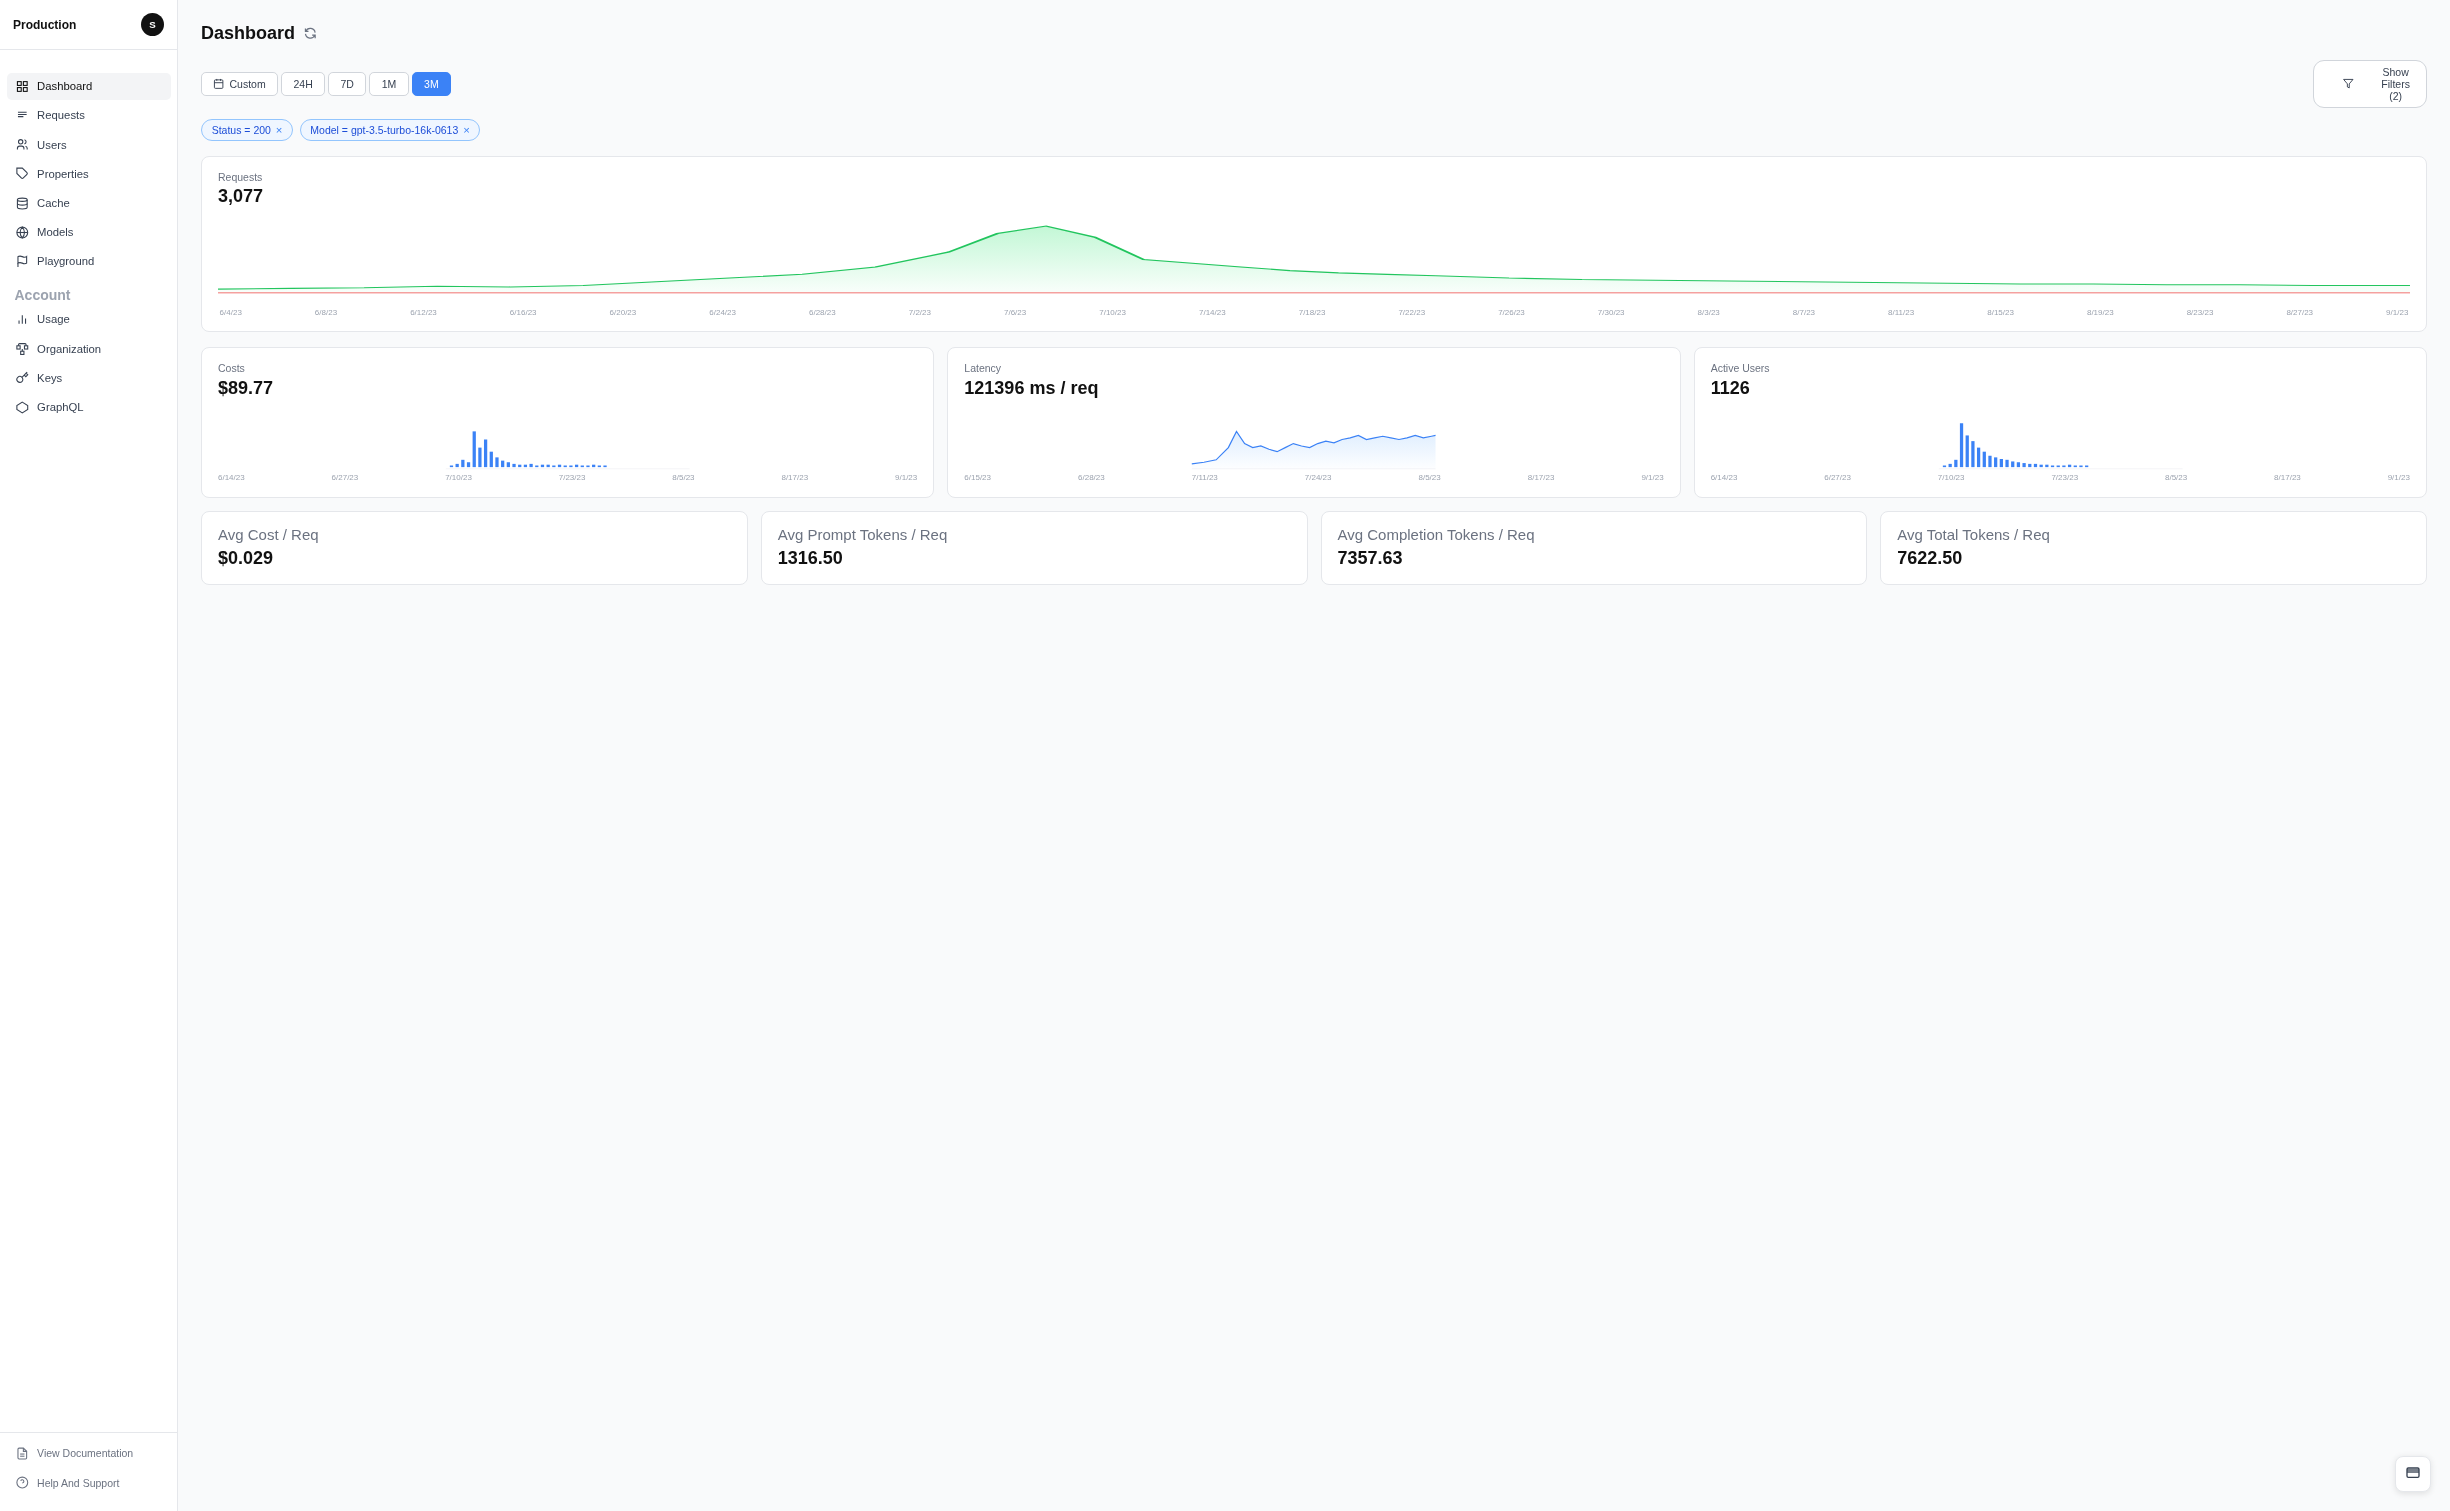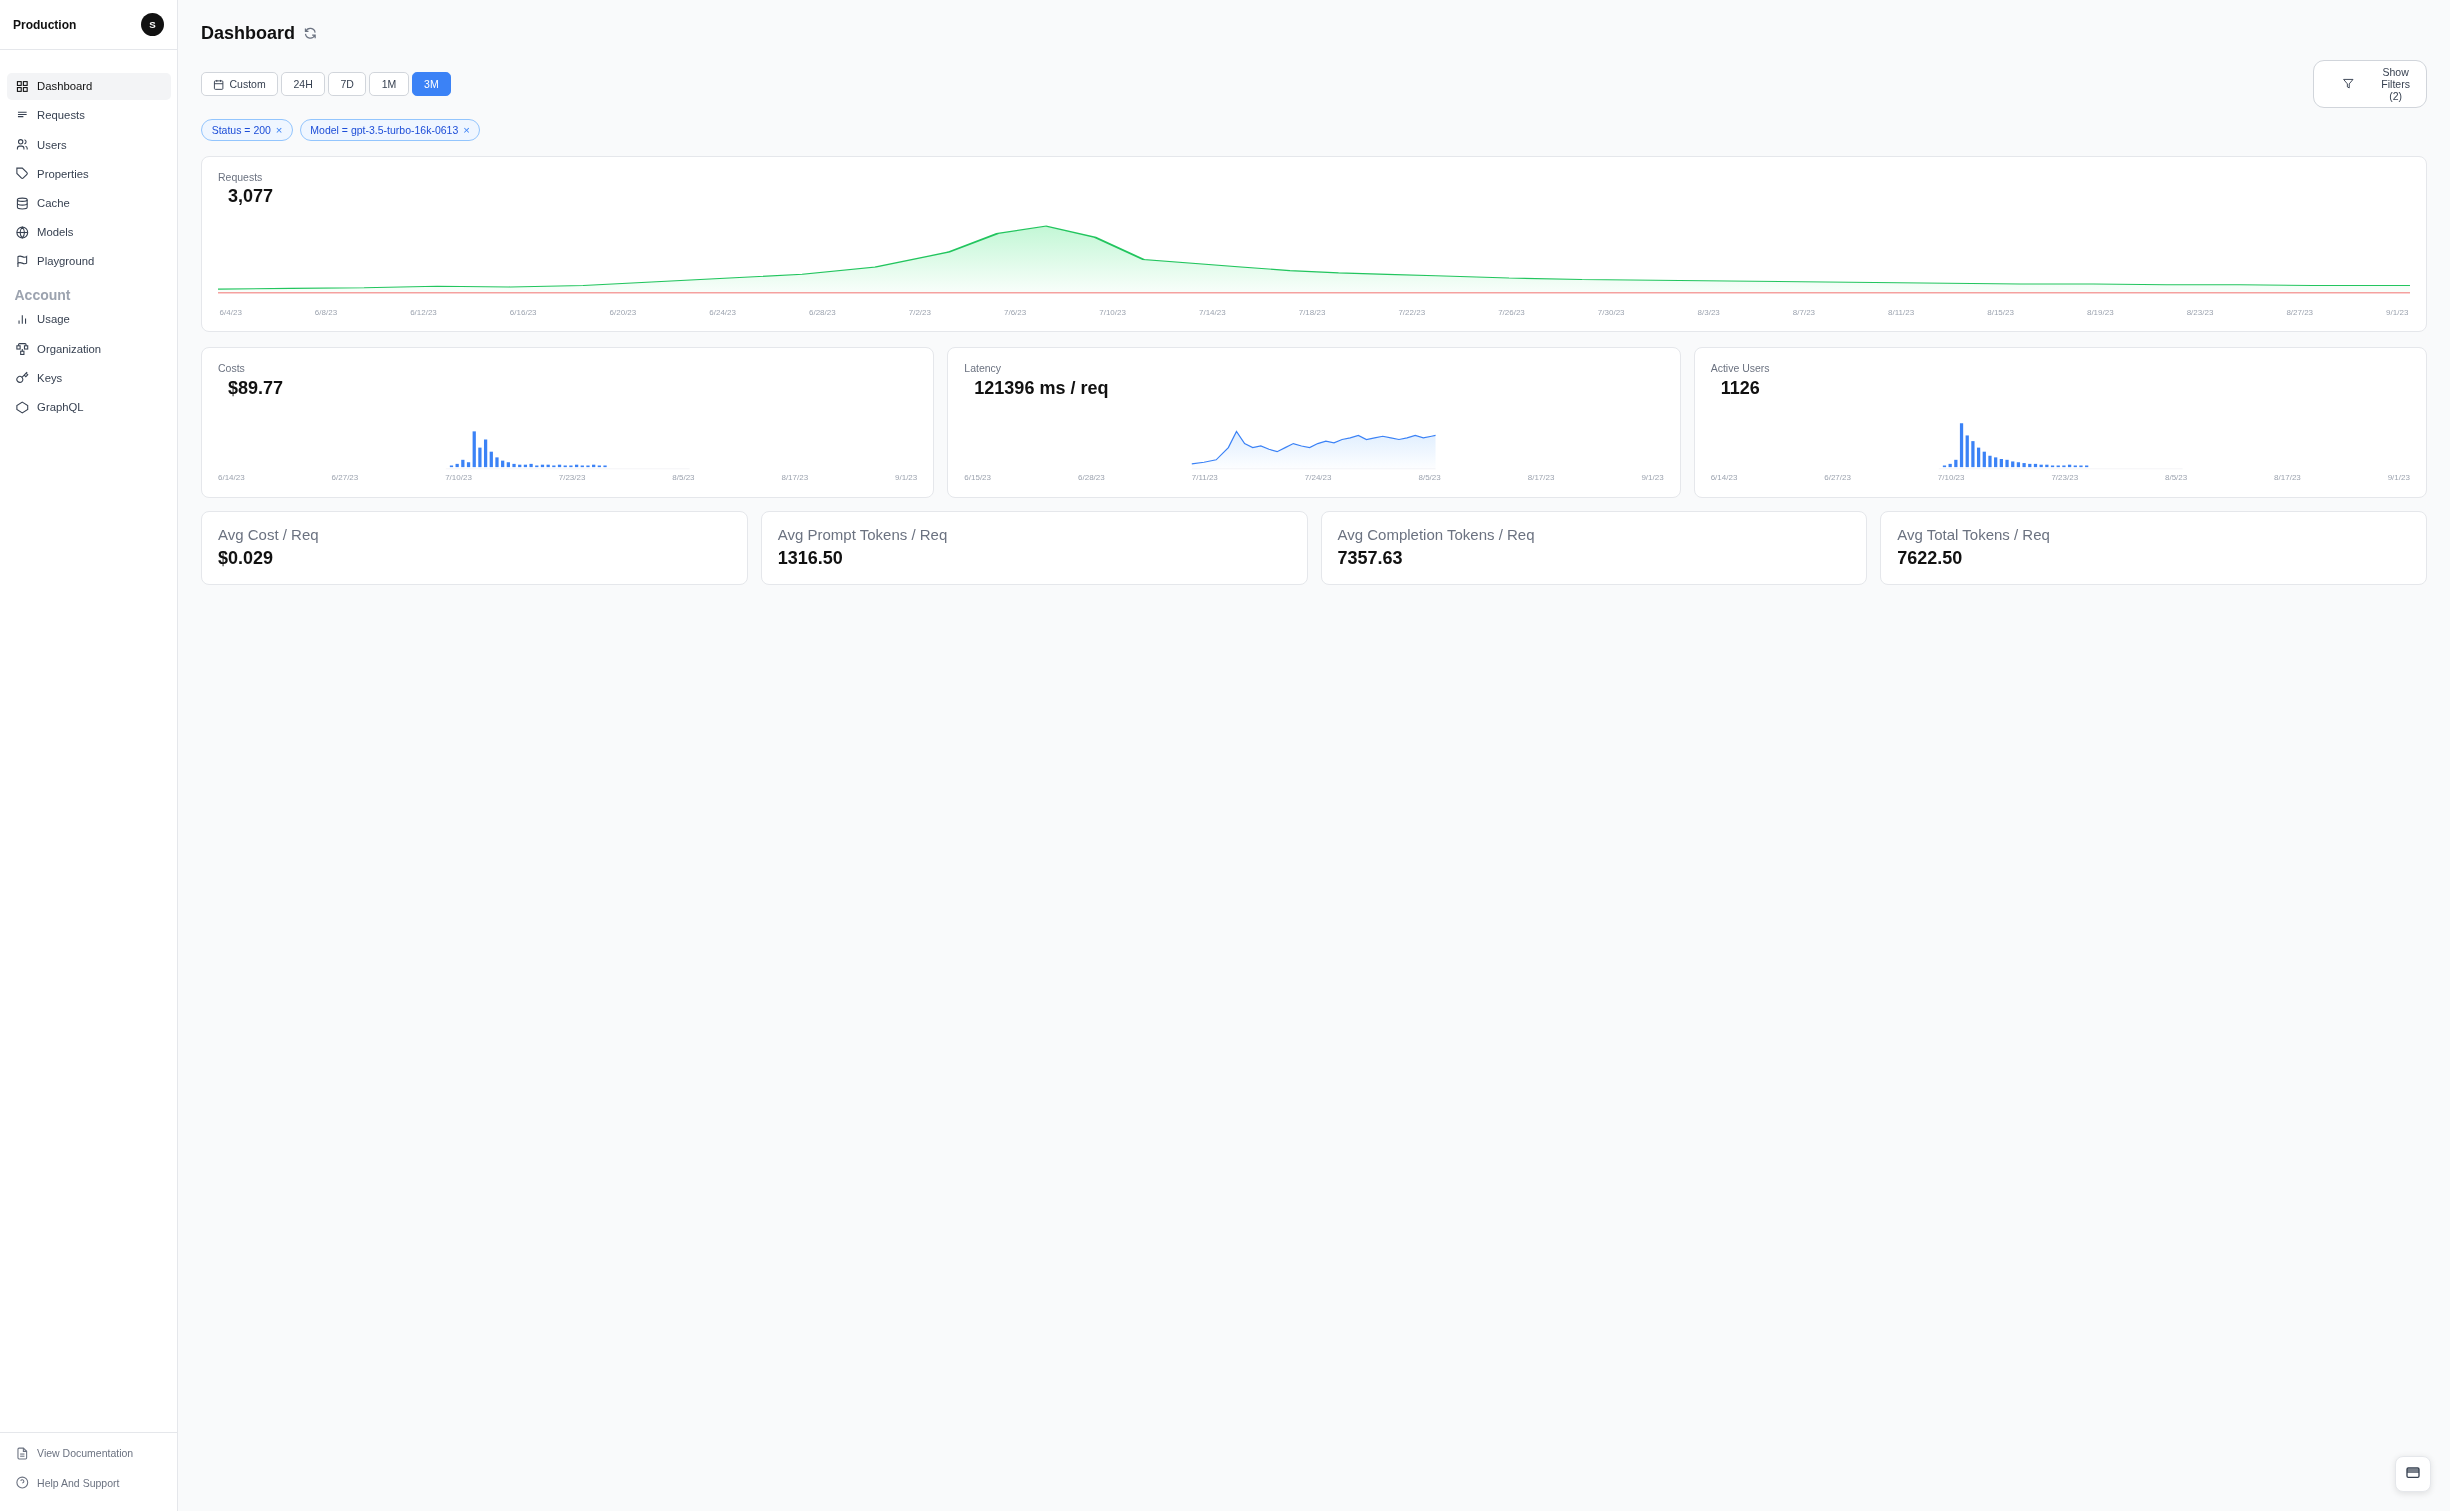--- a/index.html
+++ b/index.html
@@ -118,21 +118,21 @@
     }
     .time-btn {
       padding: 4.9px 11.3px;
       border-radius: 4.9px;
       border: 0.8px solid #d1d5db;
       background: #fff;
       cursor: pointer;
       font-size: 10.5px;
       color: #374151;
       display: flex;
-      align-items: flex-end;
+      align-items: flex-start;
       gap: 4.9px;
     }
     .time-btn.active {
       background: #3b82f6;
       color: #fff;
       border-color: #3b82f6;
     }
     .show-filters-btn {
       padding: 4.9px 11.3px;
       border-radius: 11px;
@@ -176,21 +176,20 @@
     .card-label {
       font-size: 10.5px;
       color: #6b7280;
       margin-bottom: 3.2px;
     }
     .card-value {
       font-size: 18px;
       font-weight: 700;
       color: #111;
       margin-bottom: 8px;
-      margin-left: 10px;
     }
 
     
     .requests-card {
       margin-bottom: 14.6px;
     }
 
     
     .charts-row {
       display: grid;

